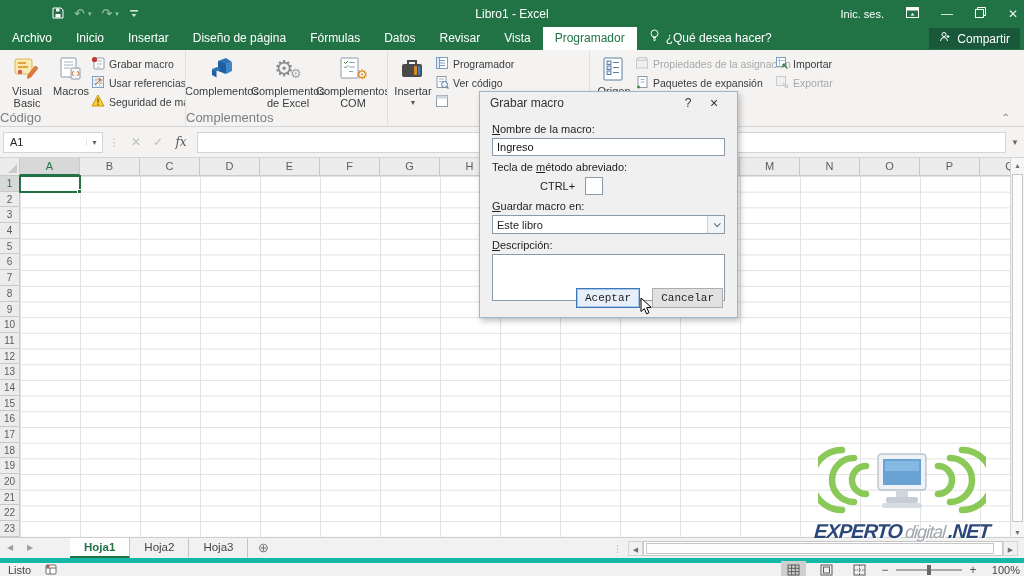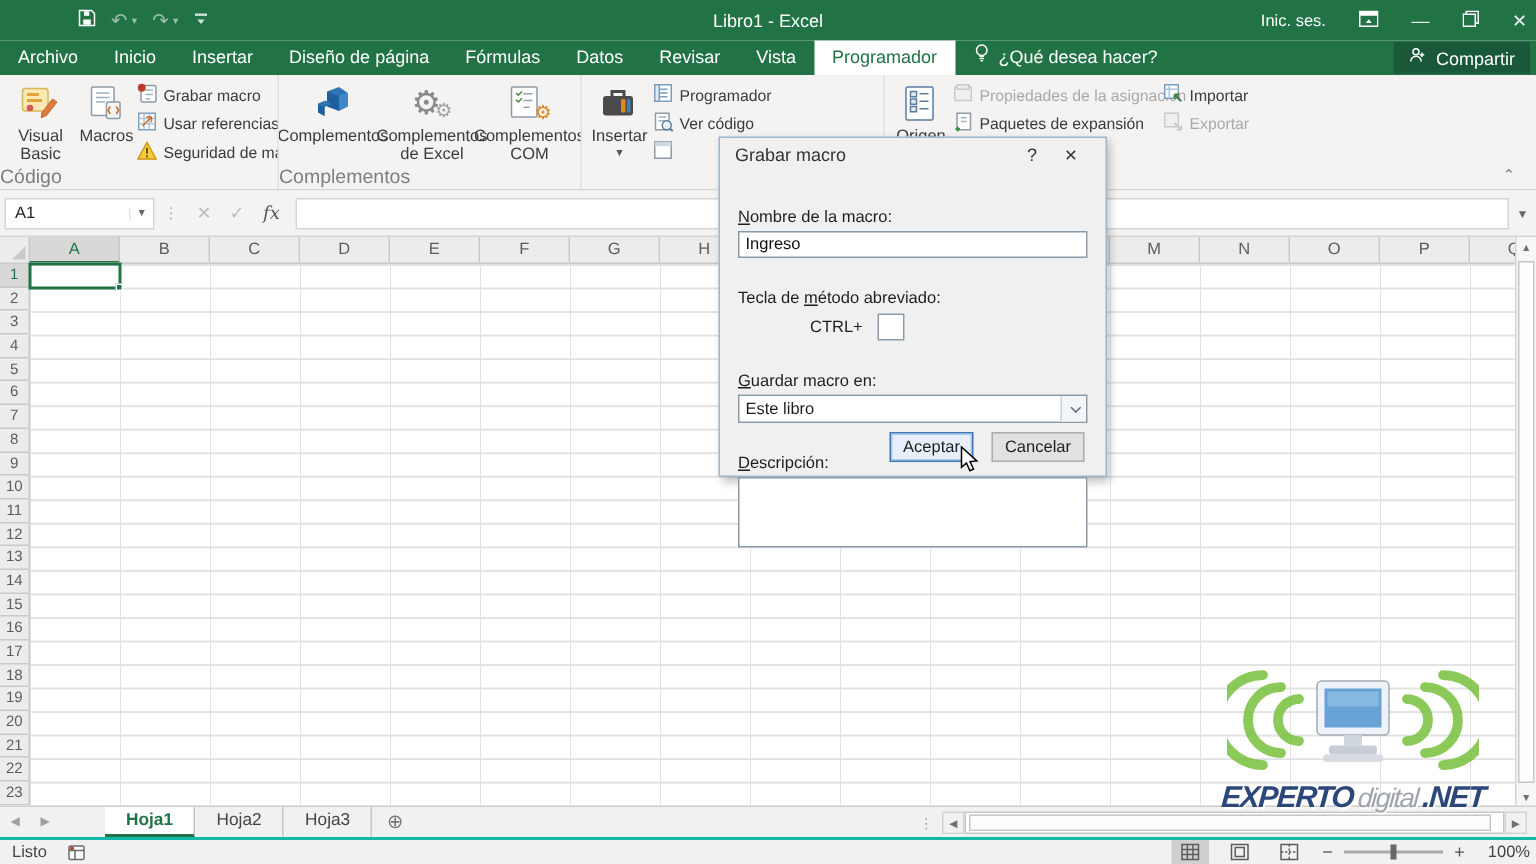--- a/index.html
+++ b/index.html
@@ -74,51 +74,51 @@
   .stab.first { margin-left:30px; }
   .stab.active { background:#fff; color:#217346; font-weight:bold; border-bottom:2px solid #217346; border-right:1px solid #c6c6c6; }
   .addsheet { width:30px; text-align:center; line-height:20px; color:#777; font-size:13px; }
   .hscroll { position:absolute; right:6px; top:3px; height:15px; display:flex; align-items:center; }
   .hs-dots { color:#9a9a9a; font-size:9px; margin-right:6px; }
   .hs-arrow { width:15px; height:15px; text-align:center; line-height:15px; font-size:7px; color:#707070; background:#f1f1f1; border:1px solid #d4d4d4; }
   .hs-track { width:360px; height:15px; background:#fff; border:1px solid #c6c6c6; position:relative; }
   .hs-thumb { position:absolute; top:1px; left:2px; width:348px; height:11px; background:#fdfdfd; border:1px solid #c6c6c6; }
 
   
-  .statusbar { position:absolute; top:558px; left:0; width:1024px; height:18px; background:#f1f1f1; border-top:2px solid #14b8a6; display:flex; align-items:center; font-size:11px; color:#444; }
+  .statusbar { position:absolute; top:558px; left:0; width:1024px; height:18px; background:#f1f1f1; border-top:5px solid #14b8a6; display:flex; align-items:center; font-size:11px; color:#444; }
   .st-ready { margin-left:8px; }
   .st-macro { margin-left:14px; display:flex; }
   .st-right { position:absolute; right:4px; display:flex; align-items:center; gap:8px; }
   .viewbtn { width:25px; height:17px; display:flex; align-items:center; justify-content:center; }
   .viewbtn.active { background:#cfcfcf; }
   .zoomctl { display:flex; align-items:center; gap:6px; }
   .z-minus,.z-plus { color:#555; font-size:12px; width:10px; text-align:center; }
   .z-track { width:66px; height:2px; background:#a9a9a9; position:relative; }
   .z-thumb { position:absolute; left:31px; top:-4px; width:4px; height:10px; background:#686868; }
   .z-pct { width:34px; text-align:right; }
 
   
   .dialog { position:absolute; left:479px; top:91px; width:259px; height:227px; background:#f0f0f0; border:1px solid #9cb6cf; box-shadow:2px 3px 6px rgba(0,0,0,.25); z-index:50; font-size:11px; color:#1e1e1e; }
   .dlg-title { height:22px; display:flex; align-items:center; padding:0 10px; font-size:12px; color:#333; }
   .dlg-title .t { flex:1; }
   .dlg-help { width:26px; text-align:center; font-size:12px; color:#333; }
   .dlg-close { width:26px; text-align:center; font-size:14px; color:#333; }
   .dlg-body { padding:4px 12px 0 12px; }
-  .dlg-lbl { margin-top:21px; margin-bottom:3px; }
+  .dlg-lbl { margin-top:5px; margin-bottom:3px; }
   .dlg-lbl u { text-decoration:underline; }
   .dlg-input { width:100%; height:18px; background:#fff; border:1px solid #8a9aa8; font-size:11px; font-family:"Liberation Sans",sans-serif; padding:0 4px; color:#111; }
   .ctrl-row { display:flex; align-items:center; margin:4px 0 2px 48px; gap:10px; }
   .ctrl-box { width:18px; height:18px; background:#fff; border:1px solid #8a9aa8; }
   .dlg-select { height:19px; background:#fff; border:1px solid #8a9aa8; display:flex; align-items:center; }
   .dlg-select .val { flex:1; padding-left:4px; }
   .dlg-select .arrow { width:17px; height:100%; border-left:1px solid #c8d2da; background:#f3f6f9; display:flex; align-items:center; justify-content:center; }
   .chev { width:5px; height:5px; border-right:1.4px solid #5b6b7a; border-bottom:1.4px solid #5b6b7a; transform:rotate(45deg) translateY(-1px); }
   .dlg-textarea { height:47px; background:#fff; border:1px solid #8a9aa8; }
   .dlg-btnrow { position:absolute; right:14px; bottom:9px; display:flex; gap:12px; }
-  .dlg-btn { min-width:55px; height:20px; text-align:center; line-height:18px; font-size:11px; padding:0 8px; }
+  .dlg-btn { min-width:55px; height:20px; text-align:center; line-height:18px; font-size:11px; padding:0 8px;font-family:Liberation Mono, monospace; }
   .btn-ok { background:#e7f0fa; border:1px solid #3f77bb; box-shadow:inset 0 0 0 1px #a8c7e8; }
   .btn-cancel { background:#e1e1e1; border:1px solid #adadad; }
 
   .cursor { position:absolute; left:640px; top:297px; z-index:60; }
 
   
   .watermark { position:absolute; left:818px; top:442px; width:168px; height:104px; z-index:3; opacity:.93; pointer-events:none; }
   .wm-text { display:flex; justify-content:center; align-items:baseline; gap:3px; font-style:italic; transform:skewX(-4deg); margin-top:-2px; }
   .wm-experto { font-size:20px; font-weight:900; color:#1d3b70; letter-spacing:-1px; text-shadow:1px 1px 0 #fff; }
   .wm-digital { font-size:18px; color:#9aa0a6; letter-spacing:-1px; text-shadow:1px 1px 0 #fff; }

